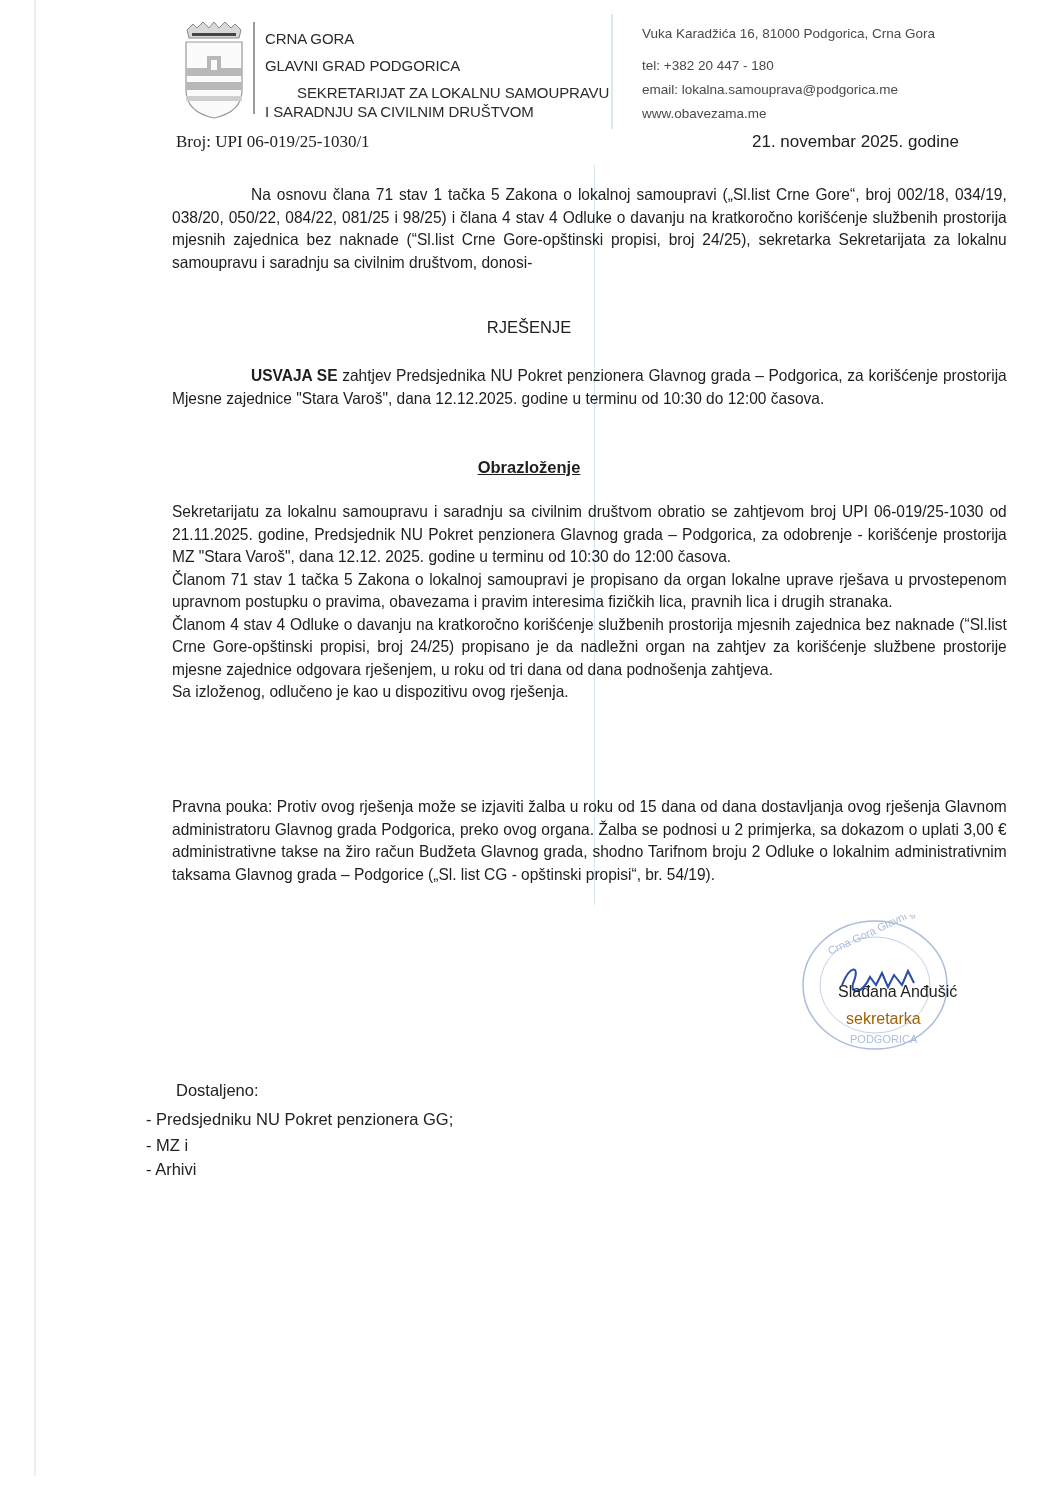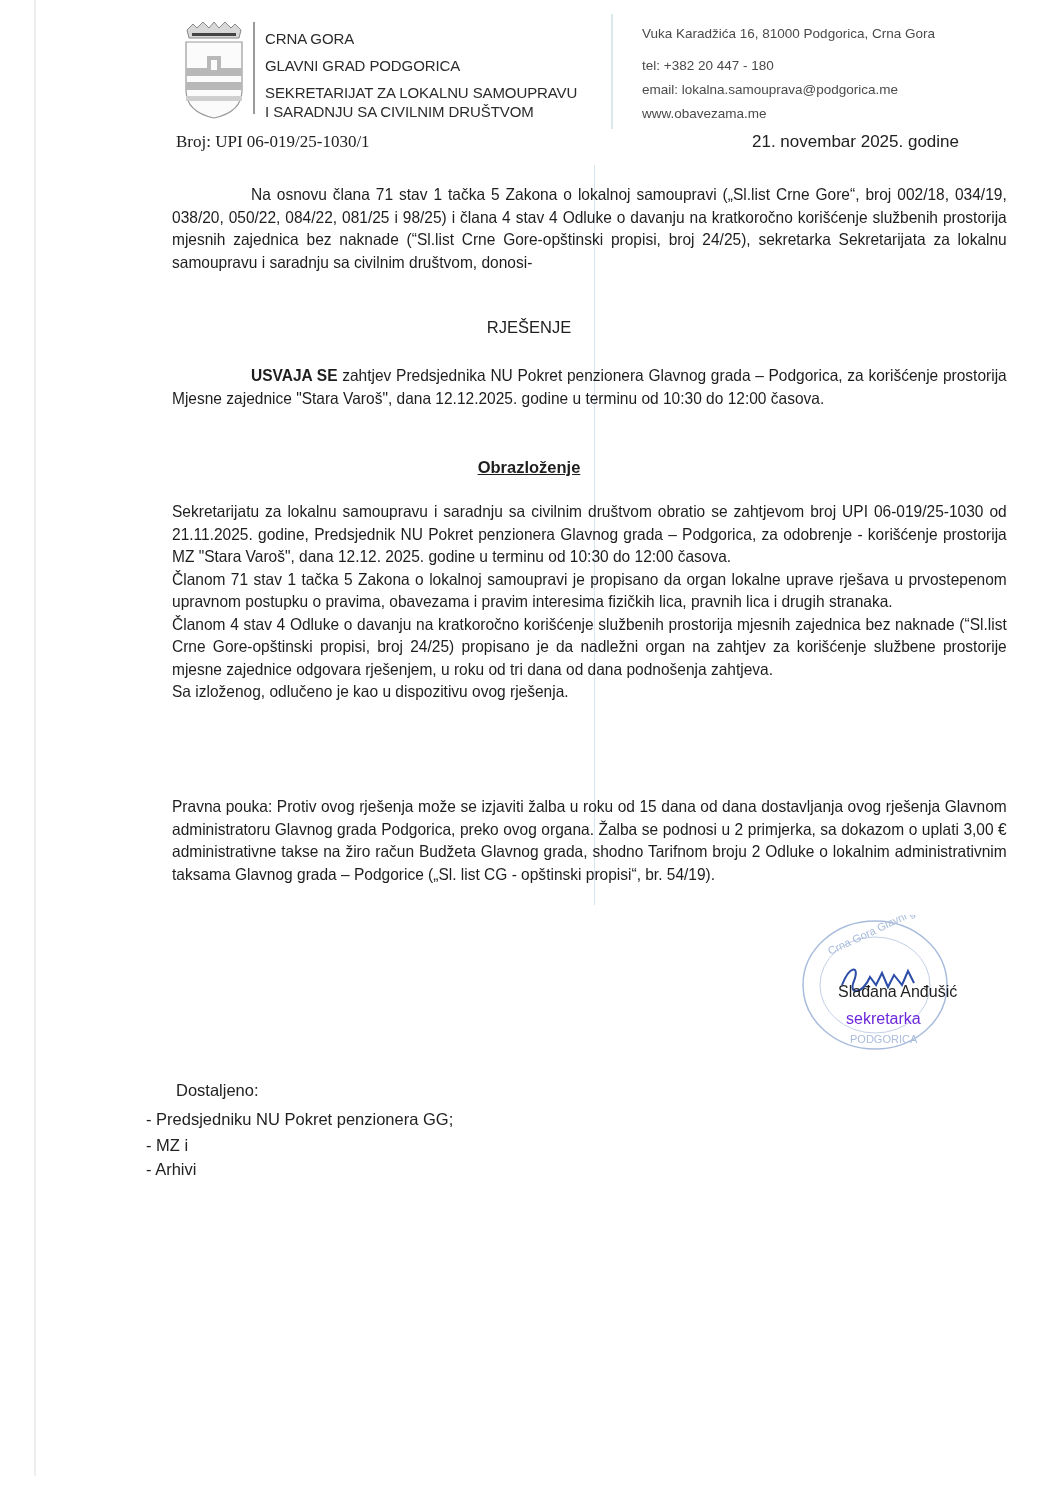--- a/index.html
+++ b/index.html
@@ -12,21 +12,21 @@
     .org { position: absolute; left: 265px; font-size: 15px; color: #2b2b2b; letter-spacing: -0.1px; white-space: nowrap; }
     .contact { position: absolute; left: 642px; font-size: 13.5px; color: #4a4a4a; white-space: nowrap; }
     .broj { position: absolute; left: 176px; top: 132px; font-size: 17px; color: #222; font-family: Liberation Serif, serif; }
     .date { position: absolute; left: 752px; top: 132px; font-size: 17px; color: #222; }
     .body-text { position: absolute; left: 172px; width: 835px; font-family: "Liberation Sans", sans-serif; font-size: 16.5px; line-height: 22.5px; text-align: justify; color: #1e1e1e; transform: scaleX(0.94); transform-origin: left top; width: 888px; }
     .indent { text-indent: 84px; }
     .center-title { position: absolute; left: 0; width: 1058px; text-align: center; font-size: 16.5px; color: #1e1e1e; }
     .center-title.bold { font-weight: bold; }
     .stamp { position: absolute; left: 790px; top: 915px; width: 170px; height: 140px; }
     .sig-name { position: absolute; left: 838px; top: 983px; font-size: 16px; color: #1e1e1e; }
-    .sig-title { position: absolute; left: 846px; top: 1010px; font-size: 16px; color: #6d28d9; }
+    .sig-title { position: absolute; left: 846px; top: 1010px; font-size: 16px; color: #a16207; }
     .dist { position: absolute; font-size: 16.5px; color: #222; }
     p { margin: 0; }
     b { font-weight: bold; }
   </style>
 </head>
 <body>
 
 <div class="scan-line-left"></div>
 <div class="scan-line-hdr"></div>
 <div class="scan-line-mid"></div>
@@ -39,21 +39,21 @@
     <path d="M3 48 L24 48 L24 36 L38 36 L38 48 L59 48 L59 56 L3 56 Z" fill="#b8b8b8"></path>
     <rect x="28" y="40" width="6" height="10" fill="#fbfbfb"></rect>
     <rect x="3" y="62" width="56" height="8" fill="#b8b8b8"></rect>
     <rect x="3" y="76" width="56" height="5" fill="#cfcfcf"></rect>
   </svg>
 </div>
 <div class="hdr-divider"></div>
 
 <div class="org" style="top:30px;">CRNA GORA</div>
 <div class="org" style="top:57px;">GLAVNI GRAD PODGORICA</div>
-<div class="org" style="top:84px;">SEKRETARIJAT ZA LOKALNU SAMOUPRAVU</div>
+<div class="org" style="top:84px;margin-left:32px;">SEKRETARIJAT ZA LOKALNU SAMOUPRAVU</div>
 <div class="org" style="top:103px;">I SARADNJU SA CIVILNIM DRUŠTVOM</div>
 
 <div class="contact" style="top:26px;">Vuka Karadžića 16, 81000 Podgorica, Crna Gora</div>
 <div class="contact" style="top:58px;">tel: +382 20 447 - 180</div>
 <div class="contact" style="top:82px;">email: lokalna.samouprava@podgorica.me</div>
 <div class="contact" style="top:106px;">www.obavezama.me</div>
 
 <div class="broj">Broj: UPI 06-019/25-1030/1</div>
 <div class="date">21. novembar 2025. godine</div>
 

